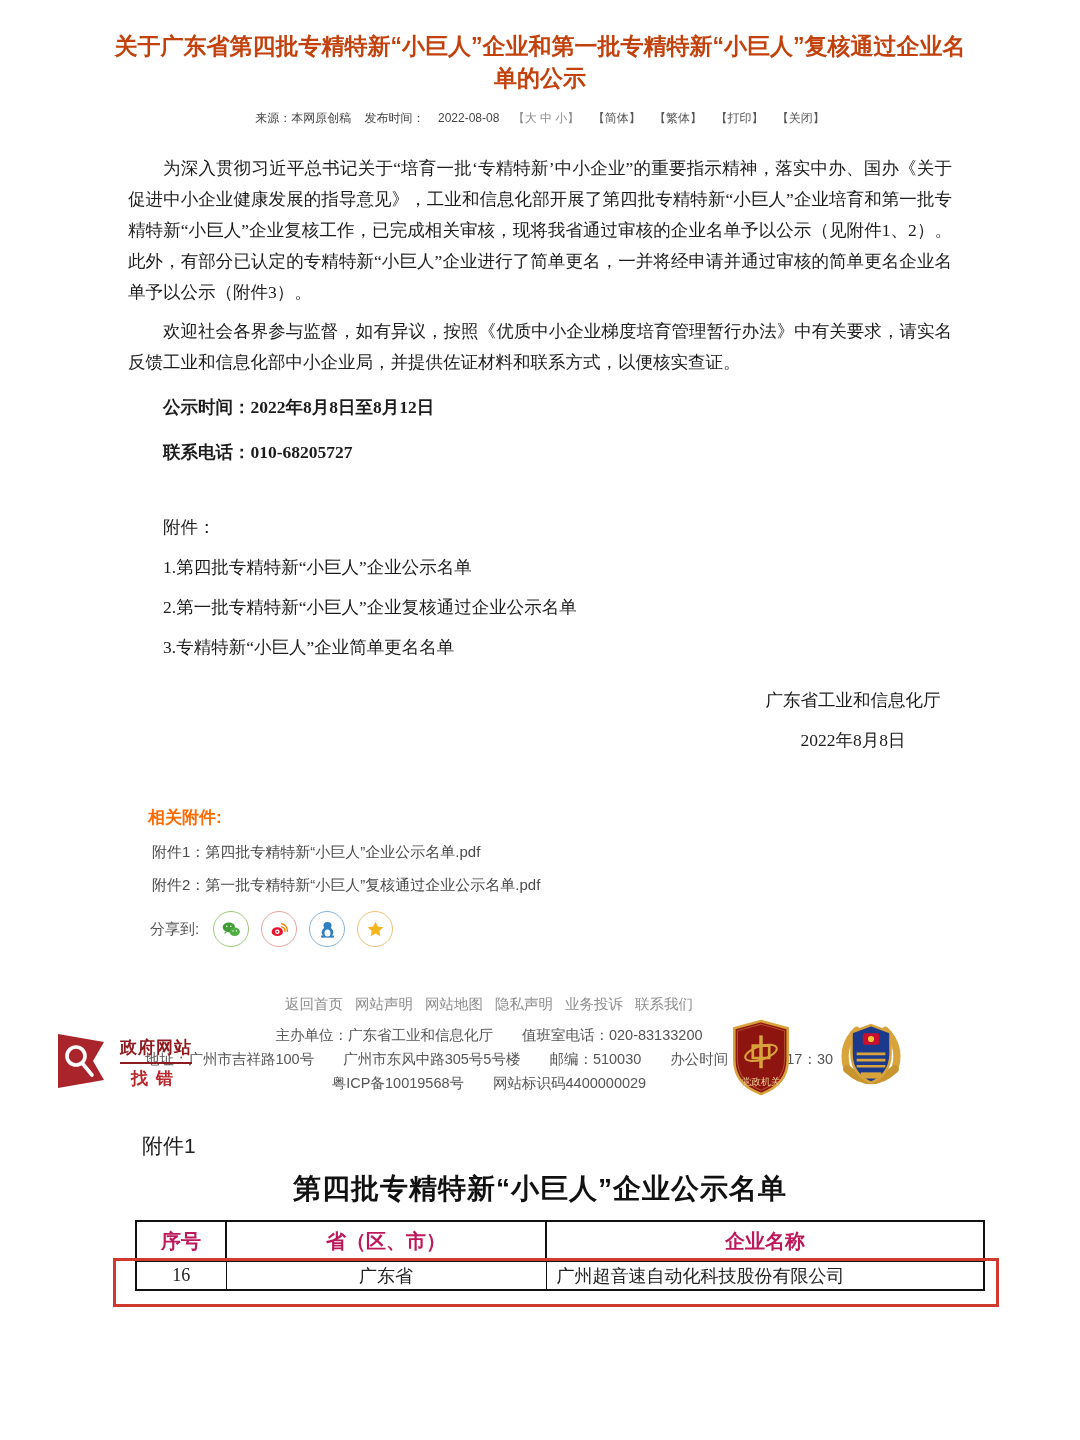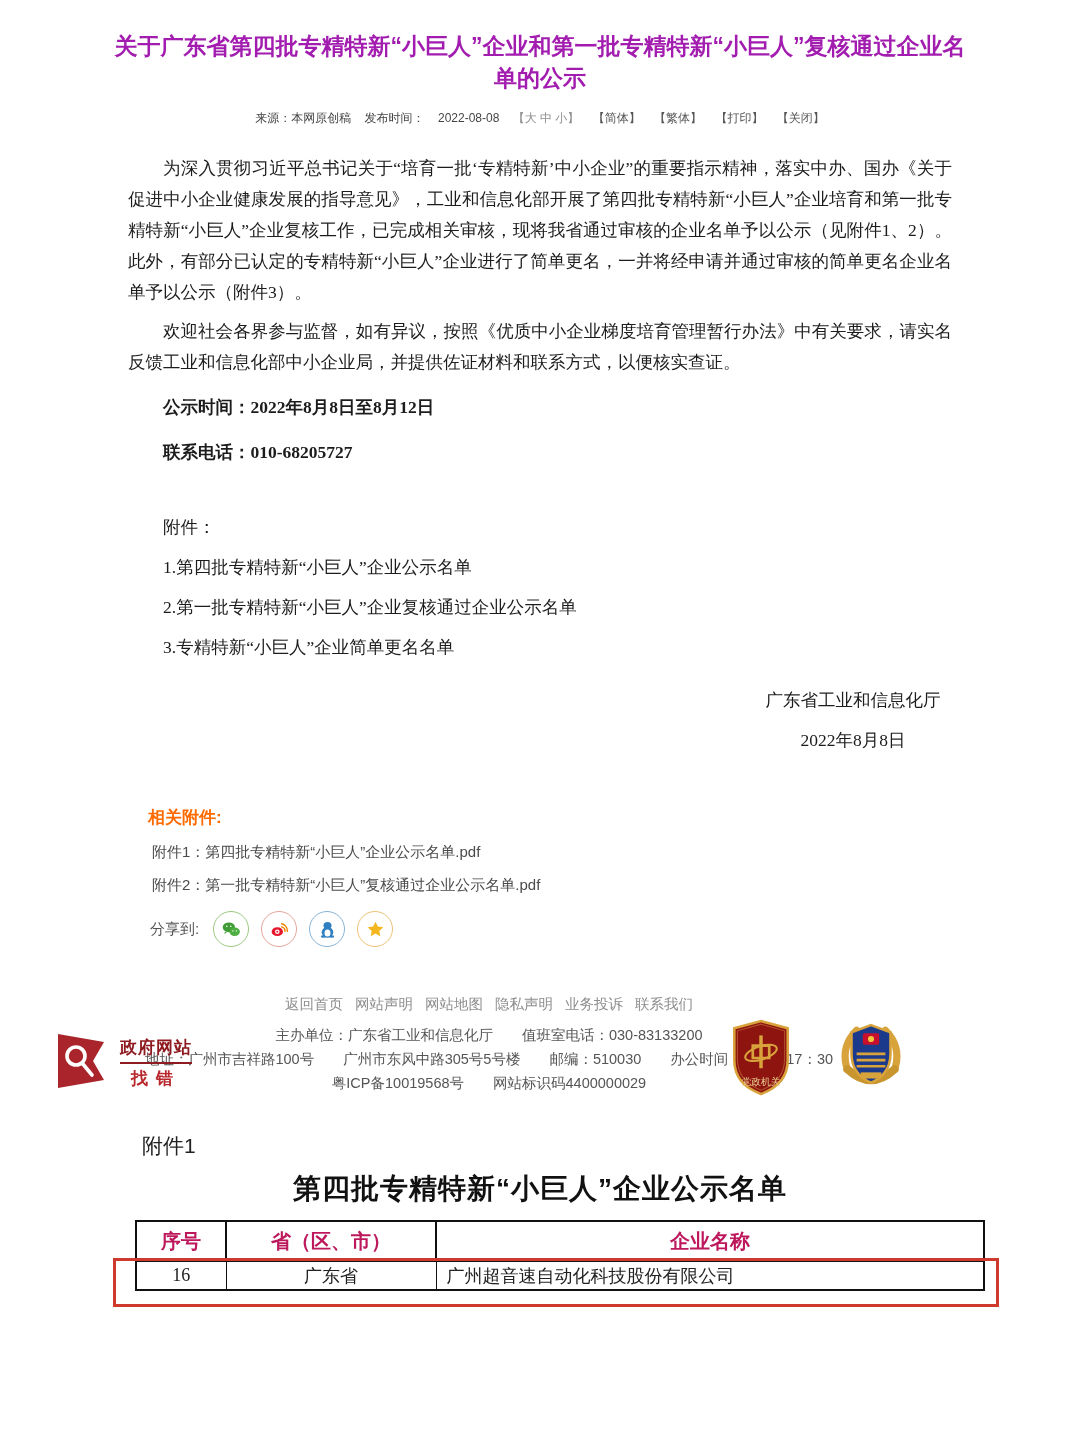--- a/index.html
+++ b/index.html
@@ -14,21 +14,21 @@
 
   
   #article { position:absolute; top:0; left:0; width:1080px; }
   .doc-title {
     margin: 30px auto 0;
     width: 860px;
     text-align: center;
     font-size: 23px;
     font-weight: bold;
     line-height: 32px;
-    color:#a21caf;
+    color:#c2410c;
   }
   .meta-line {
     margin-top: 16px;
     text-align: center;
     font-size: 12px;
     color: #444;
   }
   .meta-line span { margin: 0 5px; }
   .meta-muted { color:#8f8f8f; }
   .meta-action { color:#555; cursor:pointer; }
@@ -107,21 +107,21 @@
   table.annex-table th {
     border: 2px solid #111; height: 40px;
     font-size: 20px; font-weight: bold; color:#be185d;
   }
   table.annex-table td {
     border: 1.5px solid #111; height: 29px;
     font-size: 18px; color:#222; text-align:center;
   }
   table.annex-table td.cell-company { text-align:left; padding-left: 10px; }
   .col-no { width: 90px; }
-  .col-prov { width: 210px; margin-left: 40px; }
+  .col-prov { width: 320px; margin-left: 40px; }
   .highlight-box {
     position:absolute; left:-22px; right:-14px;
     top: 38px; height: 49px;
     border: 3px solid #cf3a2e;
     pointer-events:none;
   }
 </style>
 </head>
 <body>
 
@@ -208,21 +208,21 @@
 <div id="sitefooter">
   <div class="footer-links">
     <span>返回首页</span>
     <span>网站声明</span>
     <span>网站地图</span>
     <span>隐私声明</span>
     <span>业务投诉</span>
     <span>联系我们</span>
   </div>
   <div class="footer-info">
-    <div>主办单位：广东省工业和信息化厅　　值班室电话：030-83133200</div>
+    <div>主办单位：广东省工业和信息化厅　　值班室电话：020-83133200</div>
     <div>地址：广州市吉祥路100号　　广州市东风中路305号5号楼　　邮编：510030　　办公时间：8：30-17：30</div>
     <div>粤ICP备10019568号　　网站标识码4400000029</div>
   </div>
 
   <div class="error-logo">
     <span>
       <svg width="54" height="60" viewBox="0 0 54 60">
         <polygon points="0,3 46,11 35,30 46,49 0,57" fill="#a9252b"></polygon>
         <circle cx="18" cy="25" r="9" fill="none" stroke="#ffffff" stroke-width="3.6"></circle>
         <line x1="24.5" y1="32.5" x2="34" y2="44" stroke="#ffffff" stroke-width="3.6" stroke-linecap="round"></line>

